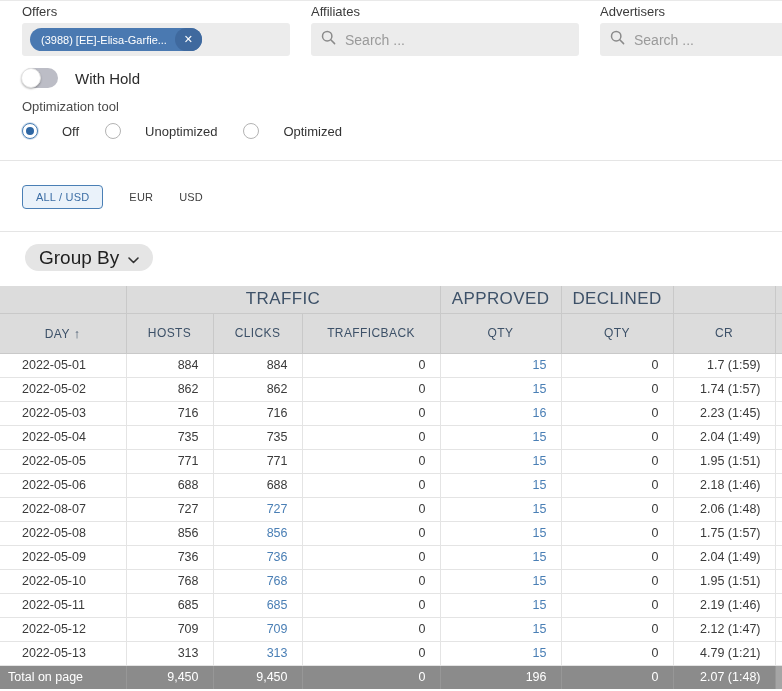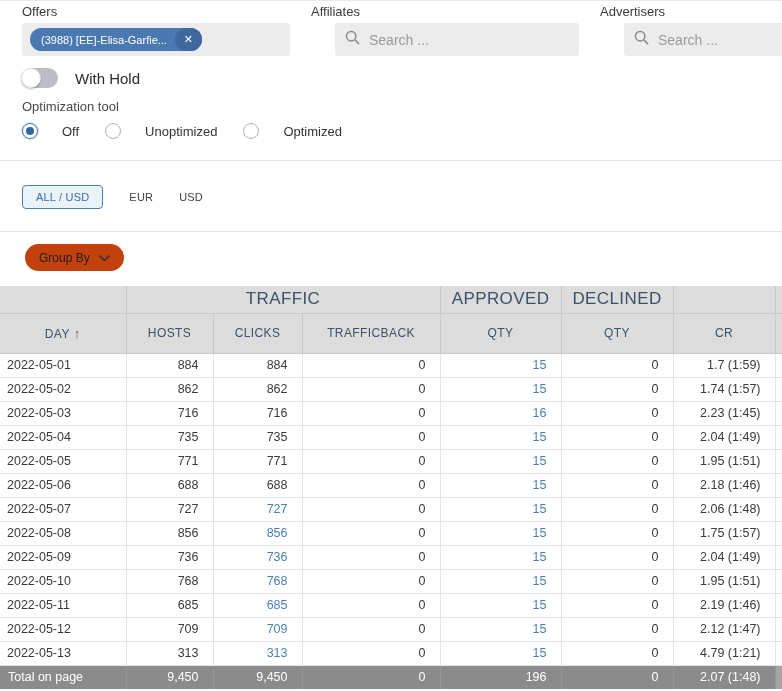--- a/index.html
+++ b/index.html
@@ -5,21 +5,21 @@
   * { margin:0; padding:0; box-sizing:border-box; }
   html,body { width:782px; height:691px; overflow:hidden; background:#fff;
     font-family:"Liberation Sans","DejaVu Sans",sans-serif; color:#333; }
   .page { width:782px; height:691px; border-top:1px solid #e9e9e9; }
 
   
   .filters-row { display:flex; gap:21px; padding:3px 0 0 22px; }
   .filter-group { width:268px; flex:0 0 268px; }
   .filter-label { font-size:13px; color:#3a3a3a; margin-bottom:4px; }
   .filter-box { height:33px; background:#ececec; border-radius:3px; display:flex; align-items:center; padding:0 6px; }
-  .search-box { padding:0 10px; gap:9px;margin-left:24px; }
+  .search-box { padding:0 10px; gap:9px; }
   .search-box svg { flex:0 0 auto; }
   .search-input { border:none; outline:none; background:transparent; font-size:14px; color:#444; width:100%;
     font-family:"Liberation Sans","DejaVu Sans",sans-serif; }
   .search-input::placeholder { color:#9a9a9a; }
   .chip { display:flex; align-items:center; height:23px; background:#4a79b1; border-radius:12px; color:#fff; font-size:11px; margin-left:2px; cursor:pointer; }
   .chip-text { padding:0 8px 0 11px; white-space:nowrap; }
   .chip-close { width:27px; height:23px; background:#3f699e; border-radius:12px; display:flex; align-items:center; justify-content:center;
     font-size:11px; color:#fff; cursor:pointer; }
 
   
@@ -43,34 +43,34 @@
   
   .tabs-row { display:flex; align-items:center; padding:24px 0 22px 22px; gap:26px; }
   .tab-pill { height:24px; padding:0 13px; display:flex; align-items:center; border-radius:4px; font-size:11px; letter-spacing:.2px; cursor:pointer; }
   .tab-pill.active { border:1px solid #4a7fb5; background:#eaf2fa; color:#3c6ea5; }
   .tab-plain { font-size:11px; color:#3f3f3f; cursor:pointer; letter-spacing:.2px; }
 
   .divider2 { border-top:1px solid #e5e5e5; }
 
   
   .groupby-row { padding:12px 0 15px 25px; }
-  .groupby-btn { display:inline-flex; align-items:center; gap:9px; height:27px; padding:0 14px; background:#c2410c;
-    border-radius:14px; font-size:12px; color:#1f1f1f; cursor:pointer; border:none;justify-content:space-between; }
+  .groupby-btn { display:inline-flex; align-items:center; gap:9px; height:27px; padding:0 14px; background:#e5e5e5;
+    border-radius:14px; font-size:19px; color:#1f1f1f; cursor:pointer; border:none;justify-content:space-between; }
 
   
   table { border-collapse:collapse; table-layout:fixed; width:782px; }
   thead .group-row td { height:27px; background:#dcdcdc; color:#3d5168; font-size:17px; text-align:center;
     border-right:1px solid #c9c9c9; border-bottom:1px solid #c9c9c9; letter-spacing:.4px; }
   thead .sub-row td { height:40px; background:#dcdcdc; color:#3d5168; font-size:12px; text-align:center;
     border-right:1px solid #c9c9c9; border-bottom:1px solid #c9c9c9; letter-spacing:.4px; }
   thead td:last-child { border-right:none; }
   tbody td { height:24px; font-size:12.5px; color:#3a3a3a; border-right:1px solid #e4e4e4; border-bottom:1px solid #e4e4e4;
     white-space:nowrap; overflow:hidden; }
   tbody td:last-child { border-right:none; }
-  td.c-day { text-align:left; padding-left:7px; }
+  td.c-day { text-align:left; padding-left:22px; }
   td.num { text-align:right; padding-right:14px; }
   td.link { color:#4a7fb5; cursor:pointer; }
   .sort-arrow { font-size:13px; color:#3d5168; margin-left:4px; }
   td.day-header { cursor:pointer; }
 
   tfoot td { height:24px; background:#8b8b8b; color:#fff; font-size:12.5px; border-right:1px solid #979797; }
   tfoot td.total-label { text-align:left; padding-left:8px; }
   tfoot td.num { text-align:right; padding-right:14px; }
   tfoot td.stub-total { background:#a5a5a5; border-right:none; }
 </style>
@@ -247,21 +247,21 @@
     <td class="c-day">2022-05-06</td>
     <td class="num">688</td>
     <td class="num">688</td>
     <td class="num">0</td>
     <td class="num link">15</td>
     <td class="num">0</td>
     <td class="num">2.18 (1:46)</td>
     <td></td>
   </tr>
         <tr>
-    <td class="c-day">2022-05-07</td>
+    <td class="c-day">2022-08-07</td>
     <td class="num">727</td>
     <td class="num link">727</td>
     <td class="num">0</td>
     <td class="num link">15</td>
     <td class="num">0</td>
     <td class="num">2.06 (1:48)</td>
     <td></td>
   </tr>
         <tr>
     <td class="c-day">2022-05-08</td>

